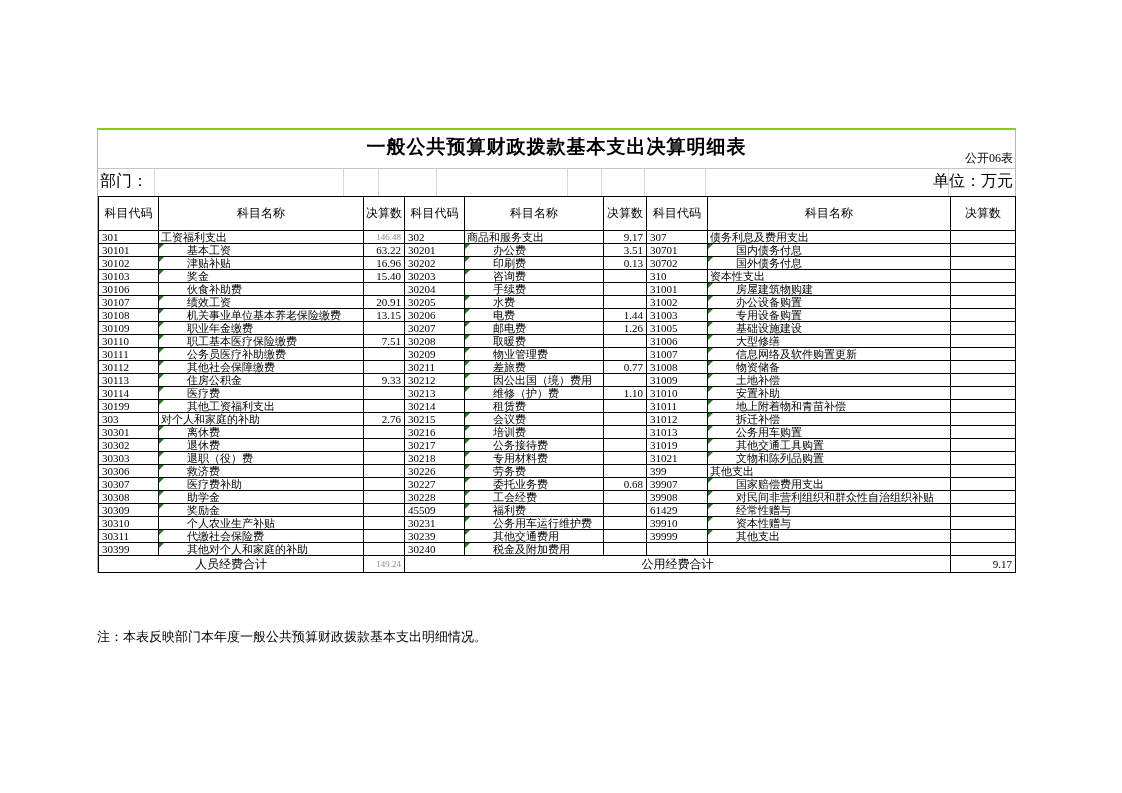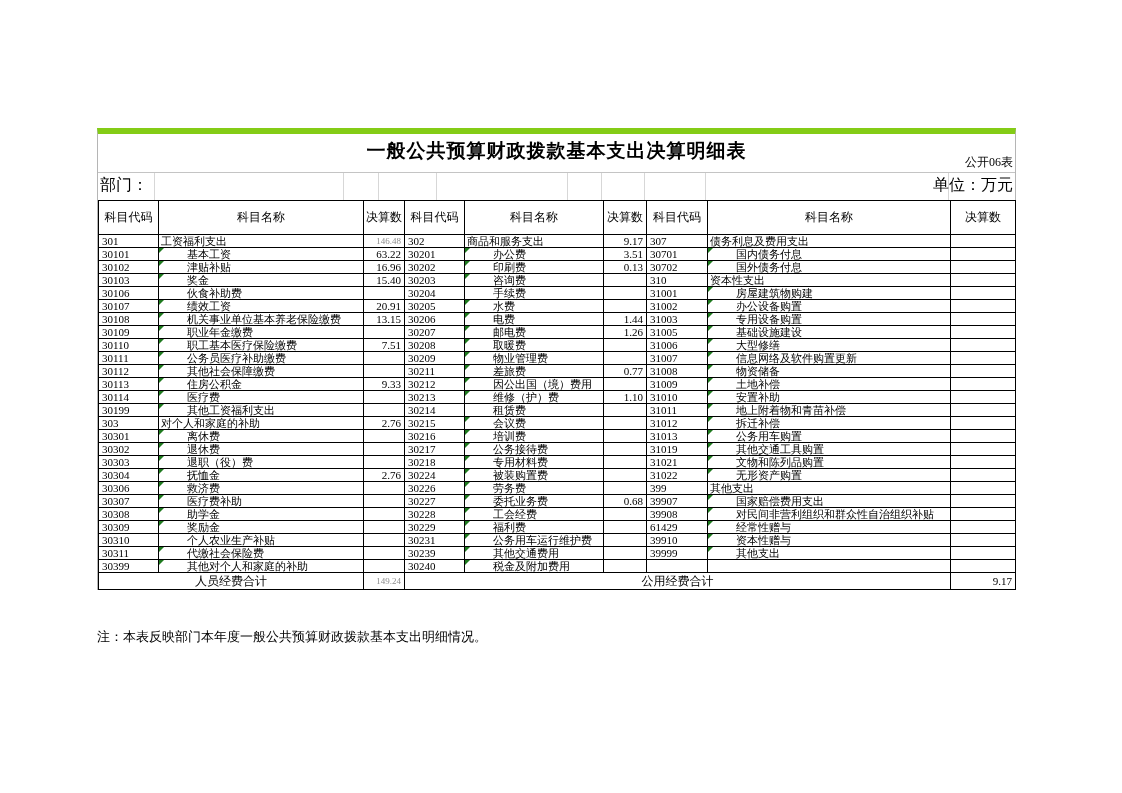--- a/index.html
+++ b/index.html
@@ -2,21 +2,21 @@
 <html><head>
 <meta charset="utf-8">
 <style>
   html,body{margin:0;padding:0;}
   body{
     width:1122px;height:793px;background:#ffffff;position:relative;
     font-family:"Liberation Serif","DejaVu Serif",serif;color:#000;
   }
   .sheet{
     position:absolute;left:97px;top:128px;width:917px;
-    border-top:6px solid #84cc16;border-left:1px solid #b5b5b5;border-right:1px solid #b5b5b5;
+    border-top:2px solid #84cc16;border-left:1px solid #b5b5b5;border-right:1px solid #b5b5b5;
     background:#fff;
   }
   .title-block{height:38px;border-bottom:1px solid #c4c4c4;position:relative;}
   .page-title{
     text-align:center;font-size:19px;font-weight:bold;padding-top:4px;letter-spacing:1px;
   }
   .sheet-code{position:absolute;right:2px;bottom:1px;font-size:12px;}
   .meta-row{height:27px;position:relative;font-size:16px;}
   .meta-row .dept{position:absolute;left:2px;bottom:4px;}
   .meta-row .unit{position:absolute;right:2px;bottom:4px;margin-top:35px;}
@@ -279,31 +279,20 @@
           <td class="name indent"><span class="flag"></span>退职（役）费</td>
           <td class="val"></td>
           <td class="code">30218</td>
           <td class="name indent"><span class="flag"></span>专用材料费</td>
           <td class="val"></td>
           <td class="code">31021</td>
           <td class="name indent"><span class="flag"></span>文物和陈列品购置</td>
           <td class="val"></td>
         </tr>
         <tr>
-          <td class="code">30304</td>
-          <td class="name indent"><span class="flag"></span>抚恤金</td>
-          <td class="val">2.76</td>
-          <td class="code">30224</td>
-          <td class="name indent"><span class="flag"></span>被装购置费</td>
-          <td class="val"></td>
-          <td class="code">31022</td>
-          <td class="name indent"><span class="flag"></span>无形资产购置</td>
-          <td class="val"></td>
-        </tr>
-        <tr>
           <td class="code">30306</td>
           <td class="name indent"><span class="flag"></span>救济费</td>
           <td class="val"></td>
           <td class="code">30226</td>
           <td class="name indent"><span class="flag"></span>劳务费</td>
           <td class="val"></td>
           <td class="code">399</td>
           <td class="name">其他支出</td>
           <td class="val"></td>
         </tr>
@@ -326,21 +315,21 @@
           <td class="name indent"><span class="flag"></span>工会经费</td>
           <td class="val"></td>
           <td class="code">39908</td>
           <td class="name indent"><span class="flag"></span>对民间非营利组织和群众性自治组织补贴</td>
           <td class="val"></td>
         </tr>
         <tr>
           <td class="code">30309</td>
           <td class="name indent"><span class="flag"></span>奖励金</td>
           <td class="val"></td>
-          <td class="code">30229</td>
+          <td class="code">45509</td>
           <td class="name indent"><span class="flag"></span>福利费</td>
           <td class="val"></td>
           <td class="code">61429</td>
           <td class="name indent"><span class="flag"></span>经常性赠与</td>
           <td class="val"></td>
         </tr>
         <tr>
           <td class="code">30310</td>
           <td class="name indent">个人农业生产补贴</td>
           <td class="val"></td>

